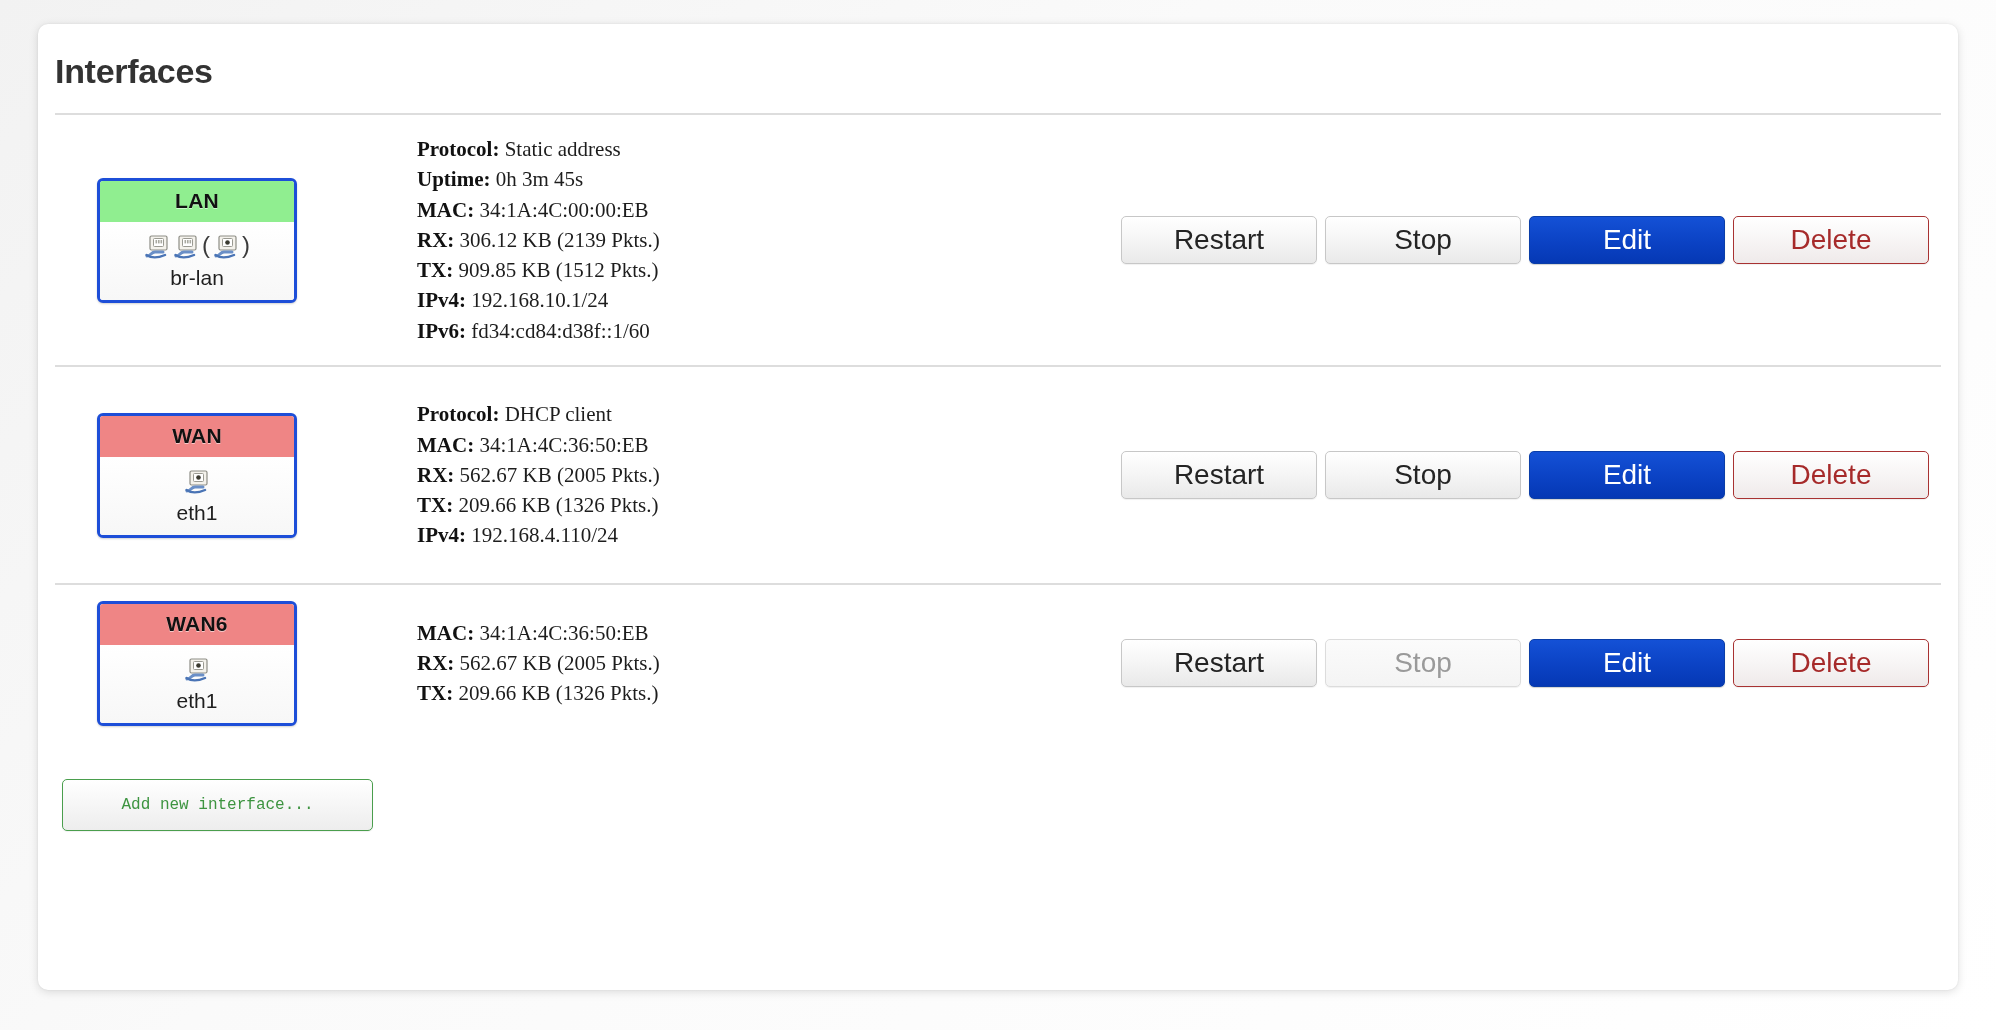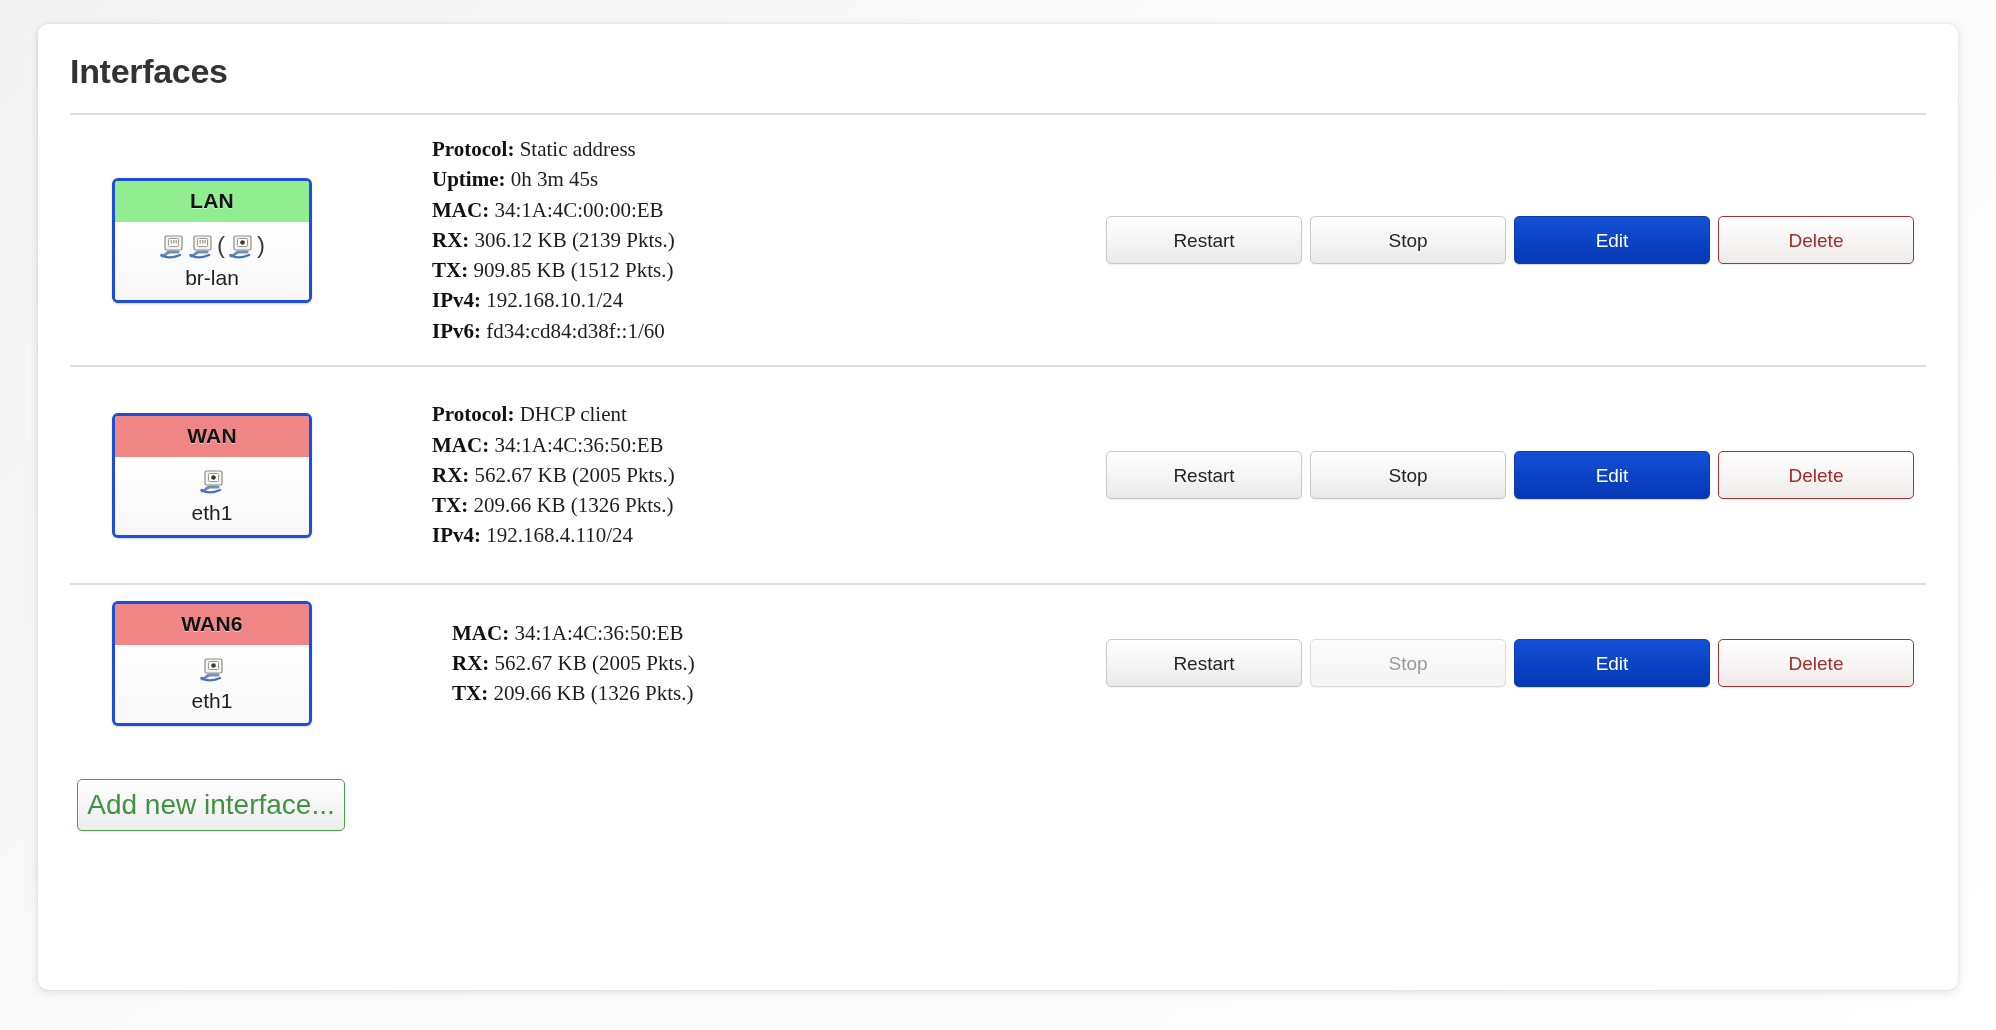--- a/index.html
+++ b/index.html
@@ -21,21 +21,21 @@
   .card {
     position: absolute;
     left: 38px;
     top: 24px;
     width: 1920px;
     height: 966px;
     background: #ffffff;
     border-radius: 10px;
     box-shadow: 0 2px 10px rgba(0,0,0,0.13), 0 0 2px rgba(0,0,0,0.08);
     box-sizing: border-box;
-    padding: 0 19px;
+    padding: 0 4px;
   }
   .card-title {
     font-size: 34px;
     font-weight: bold;
     color: #333333;
     letter-spacing: -0.3px;
     padding: 28px 0 0 13px;
     margin: 0;
   }
   .title-rule {
@@ -49,21 +49,21 @@
     margin: 0 13px;
   }
   .iface-row {
     display: flex;
     align-items: center;
     box-sizing: border-box;
     padding: 0 13px;
   }
   .row-lan   { height: 250px; }
   .row-wan   { height: 216px; }
-  .row-wan6  { height: 156px; gap: 20px; }
+  .row-wan6  { height: 156px; }
 
   
   .badge-col {
     width: 340px;
     flex: 0 0 340px;
     display: flex;
     justify-content: flex-start;
     padding-left: 42px;
     box-sizing: border-box;
   }
@@ -130,21 +130,21 @@
   .btn-col {
     flex: 0 0 820px;
     display: flex;
     align-items: center;
     justify-content: flex-start;
     gap: 8px;
     padding-left: 10px;
   }
   .btn {
     font-family: "Liberation Sans", sans-serif;
-    font-size: 19px;
+    font-size: 28px;
     line-height: 1;
     padding: 0;
     height: 48px;
     width: 196px;
     border-radius: 5px;
     border: 1px solid #c7c7c7;
     background: linear-gradient(180deg,#ffffff 0%,#f6f6f6 45%,#e9e9e9 100%);
     color: #242424;
     cursor: pointer;
     box-shadow: 0 1px 1px rgba(0,0,0,0.06);
@@ -166,24 +166,25 @@
     box-shadow: 0 1px 1px rgba(0,0,0,0.18);
   }
   .btn-danger {
     color: #a62a2a;
     border-color: #a83232;
     background: linear-gradient(180deg,#ffffff 0%,#f8f6f6 45%,#efeaea 100%);
   }
   .btn-add {
     color: #3d9440;
     border: 1px solid #4a9e4d;
-    width: 268px;
+    width: 311px;
     height: 52px;
-    font-size: 28px;
+    font-size: 16px;
     background: linear-gradient(180deg,#ffffff 0%,#f7f7f7 45%,#ededed 100%);
+    font-family: Liberation Mono, monospace;
   }
   .footer-area {
     padding: 38px 13px 0 20px;
   }
 </style>
 </head>
 <body>
 
 <div class="page">
   <div class="card">

